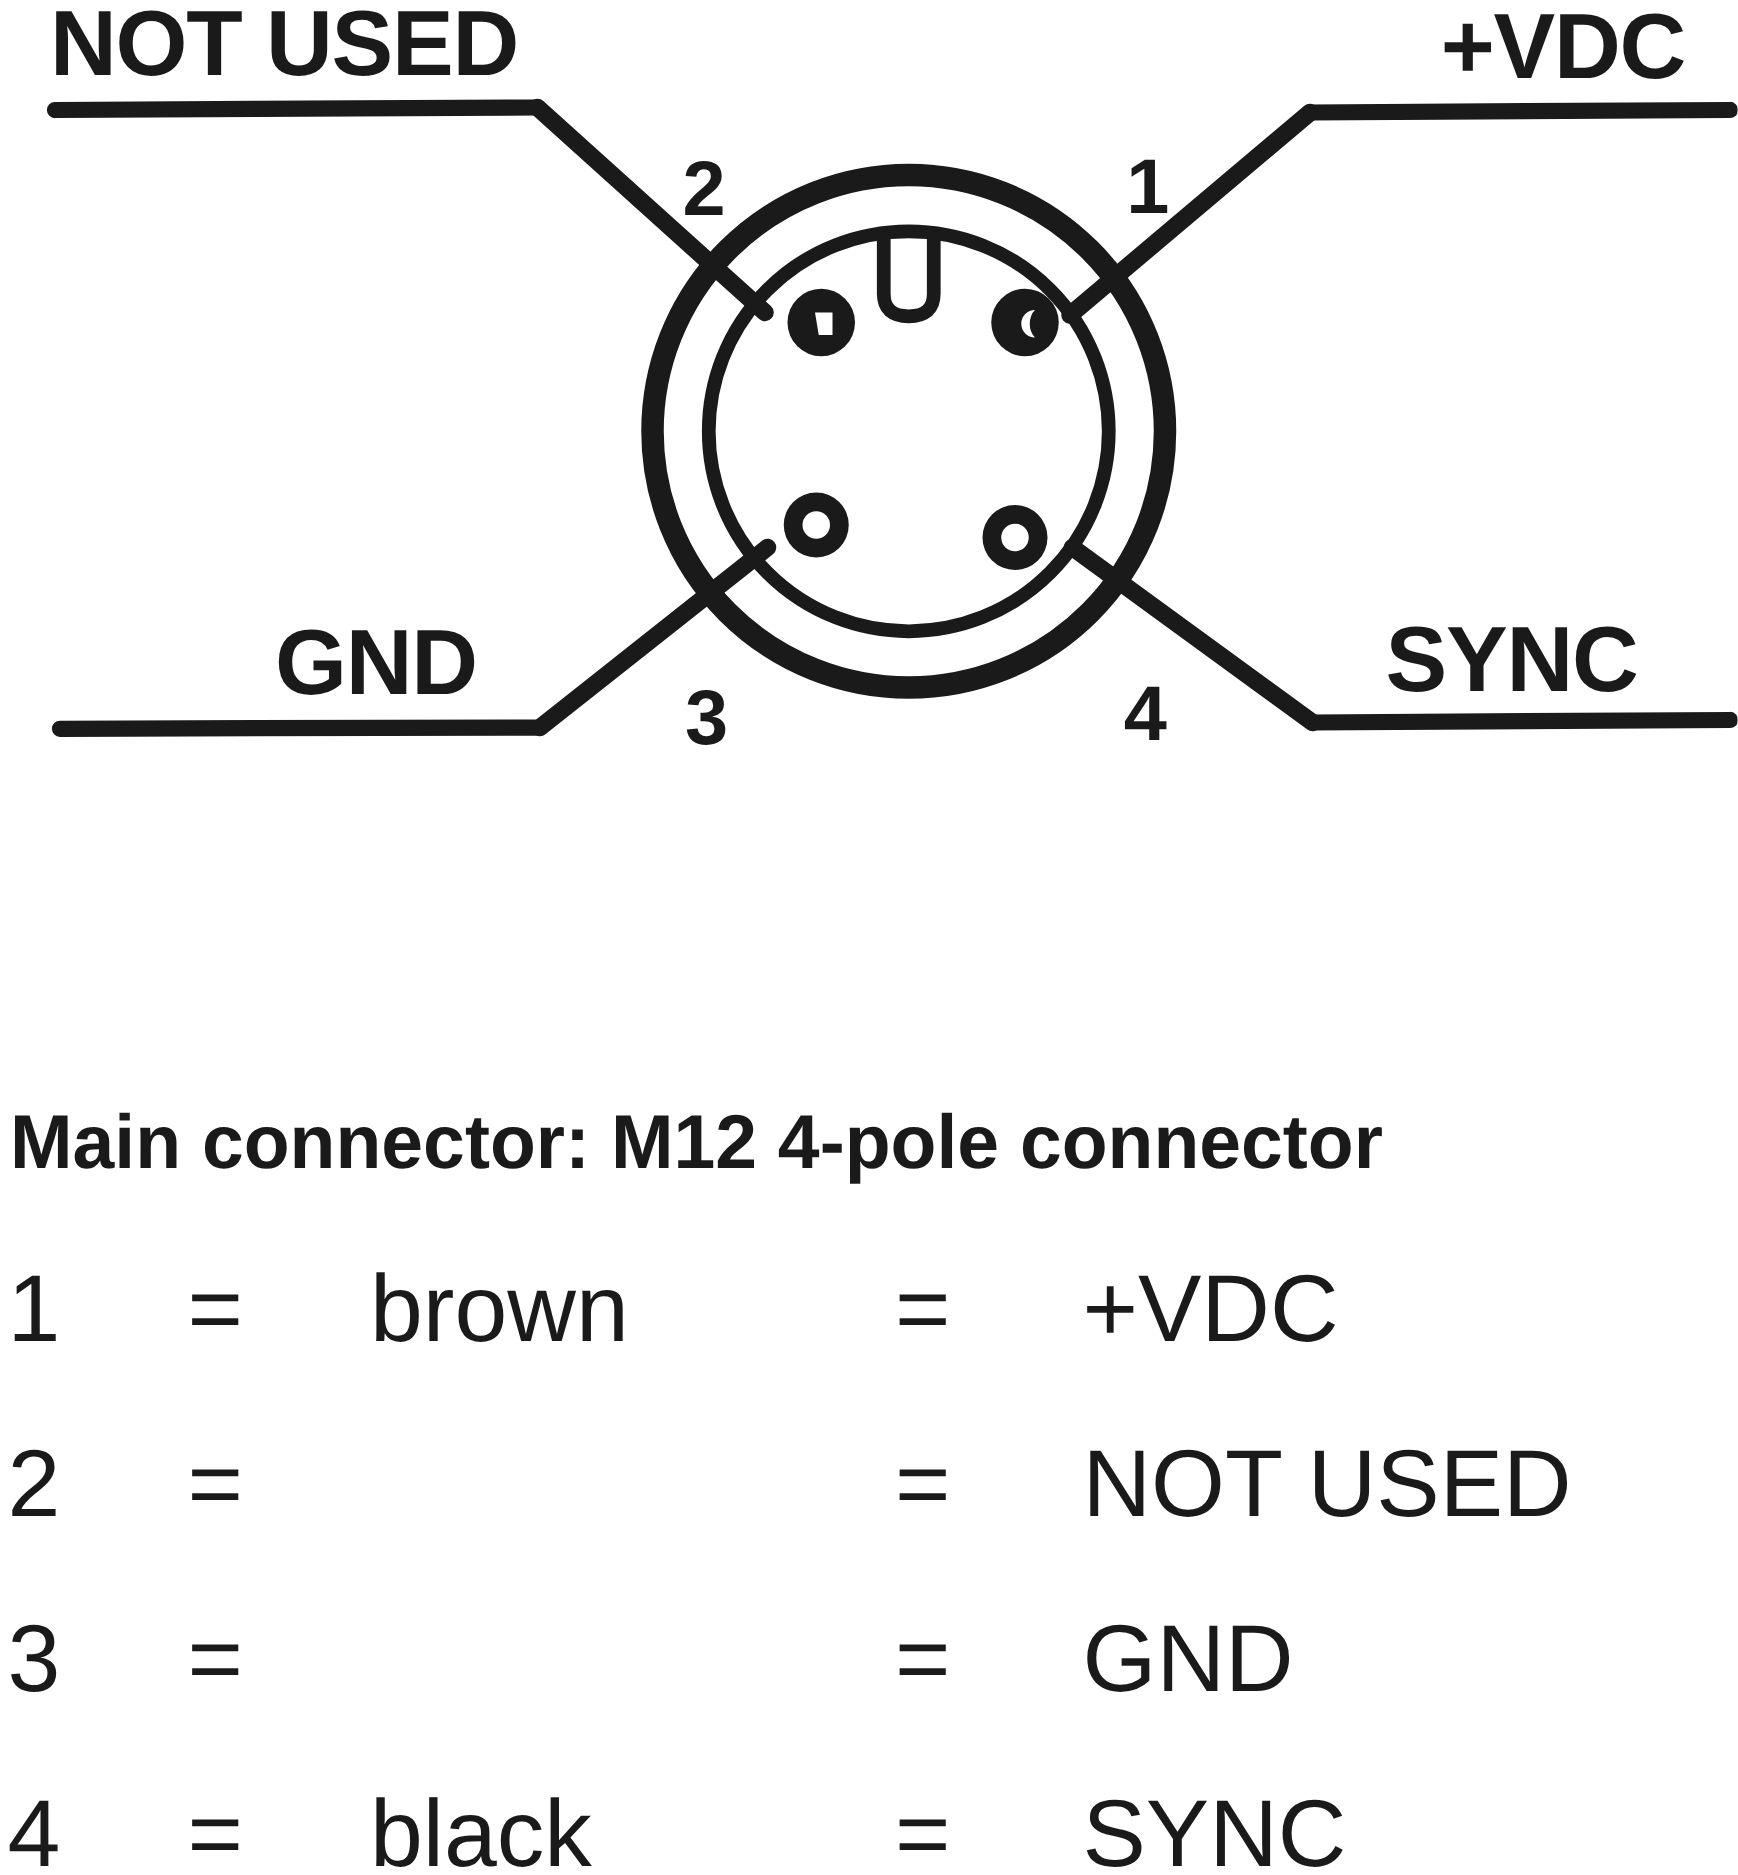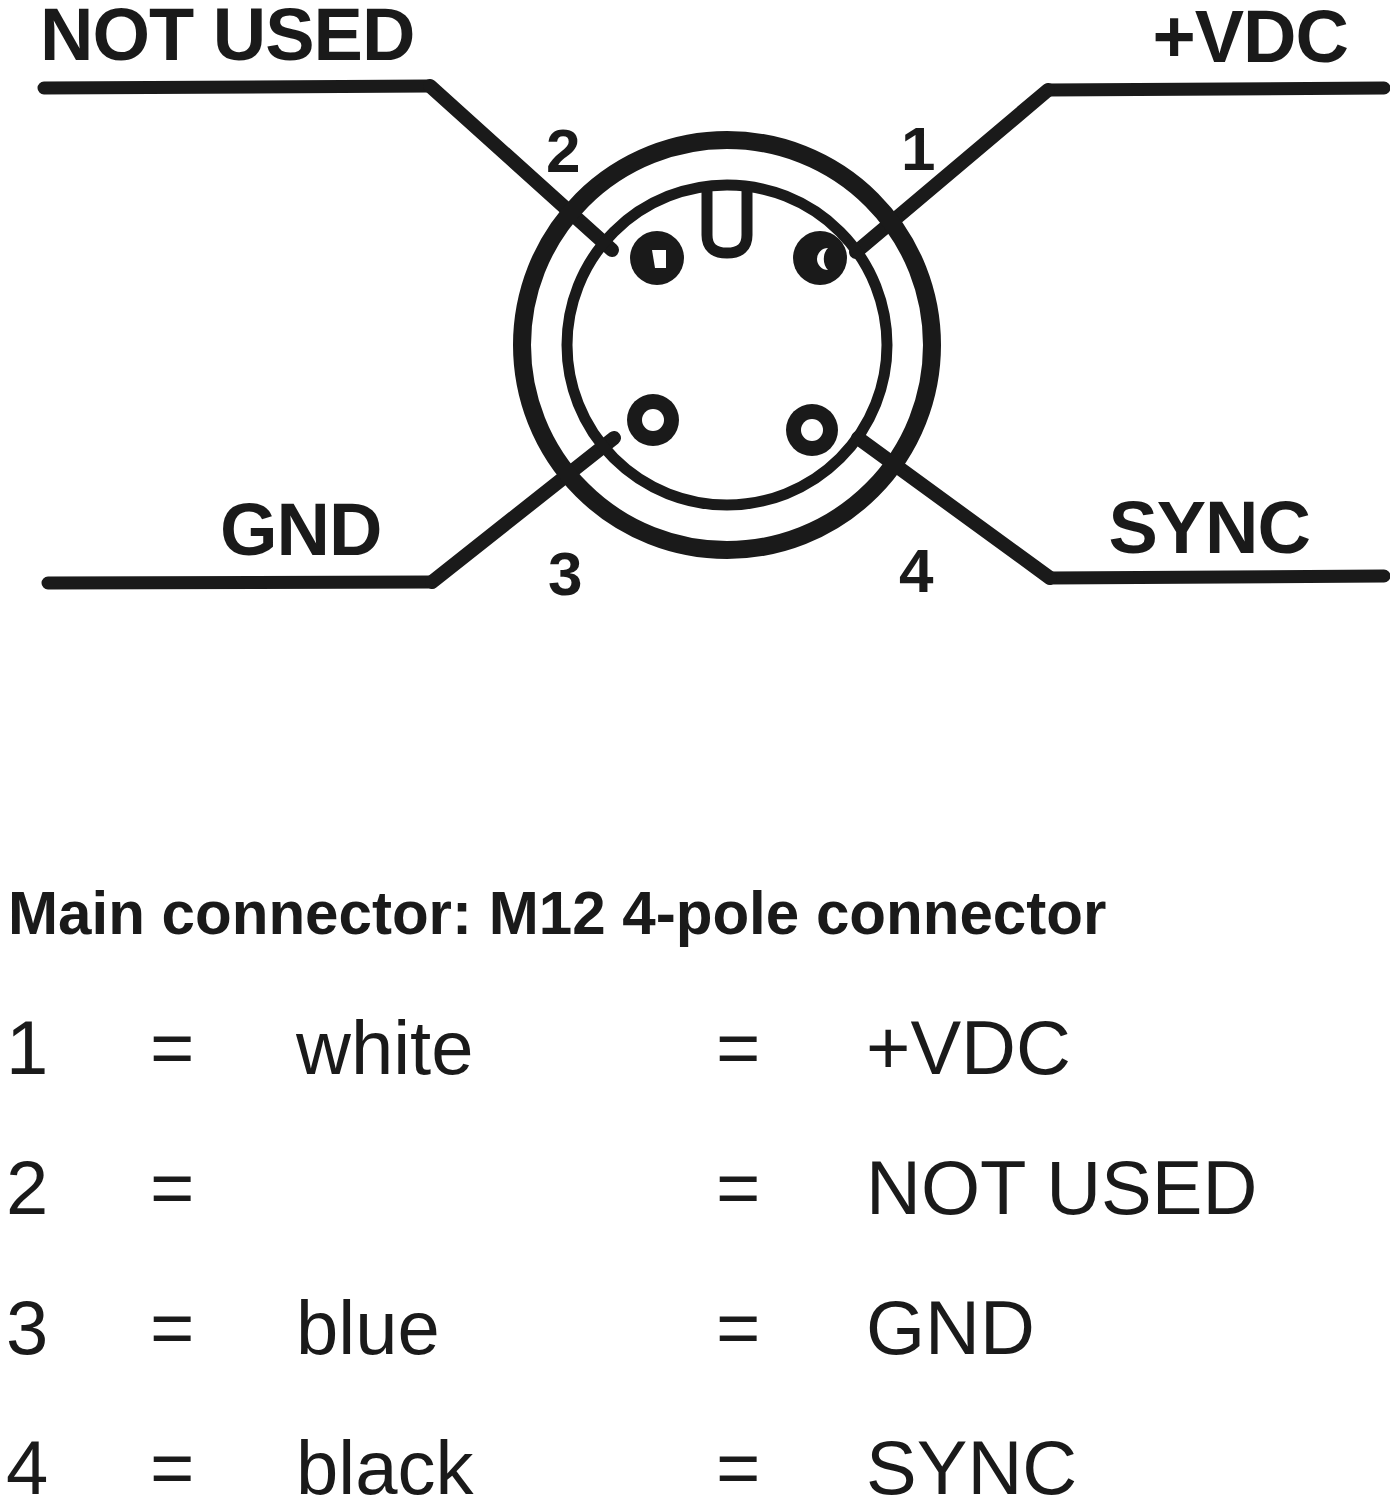--- a/index.html
+++ b/index.html
@@ -161,36 +161,35 @@
   </svg>
 </div>
 
 <div id="connector-heading">Main connector: M12 4-pole connector</div>
 
 <div id="pin-legend">
 
   <div class="legend-row">
     <span class="legend-cell cell-pin">1</span>
     <span class="legend-cell cell-eq1">=</span>
-    <span class="legend-cell cell-color">white</span>
+    <span class="legend-cell cell-color">brown</span>
     <span class="legend-cell cell-eq2">=</span>
     <span class="legend-cell cell-signal">+VDC</span>
   </div>
 
   <div class="legend-row">
     <span class="legend-cell cell-pin">2</span>
     <span class="legend-cell cell-eq1">=</span>
     <span class="legend-cell cell-eq2">=</span>
     <span class="legend-cell cell-signal">NOT USED</span>
   </div>
 
   <div class="legend-row">
     <span class="legend-cell cell-pin">3</span>
     <span class="legend-cell cell-eq1">=</span>
-    <span class="legend-cell cell-color">blue</span>
     <span class="legend-cell cell-eq2">=</span>
     <span class="legend-cell cell-signal">GND</span>
   </div>
 
   <div class="legend-row">
     <span class="legend-cell cell-pin">4</span>
     <span class="legend-cell cell-eq1">=</span>
     <span class="legend-cell cell-color">black</span>
     <span class="legend-cell cell-eq2">=</span>
     <span class="legend-cell cell-signal">SYNC</span>

